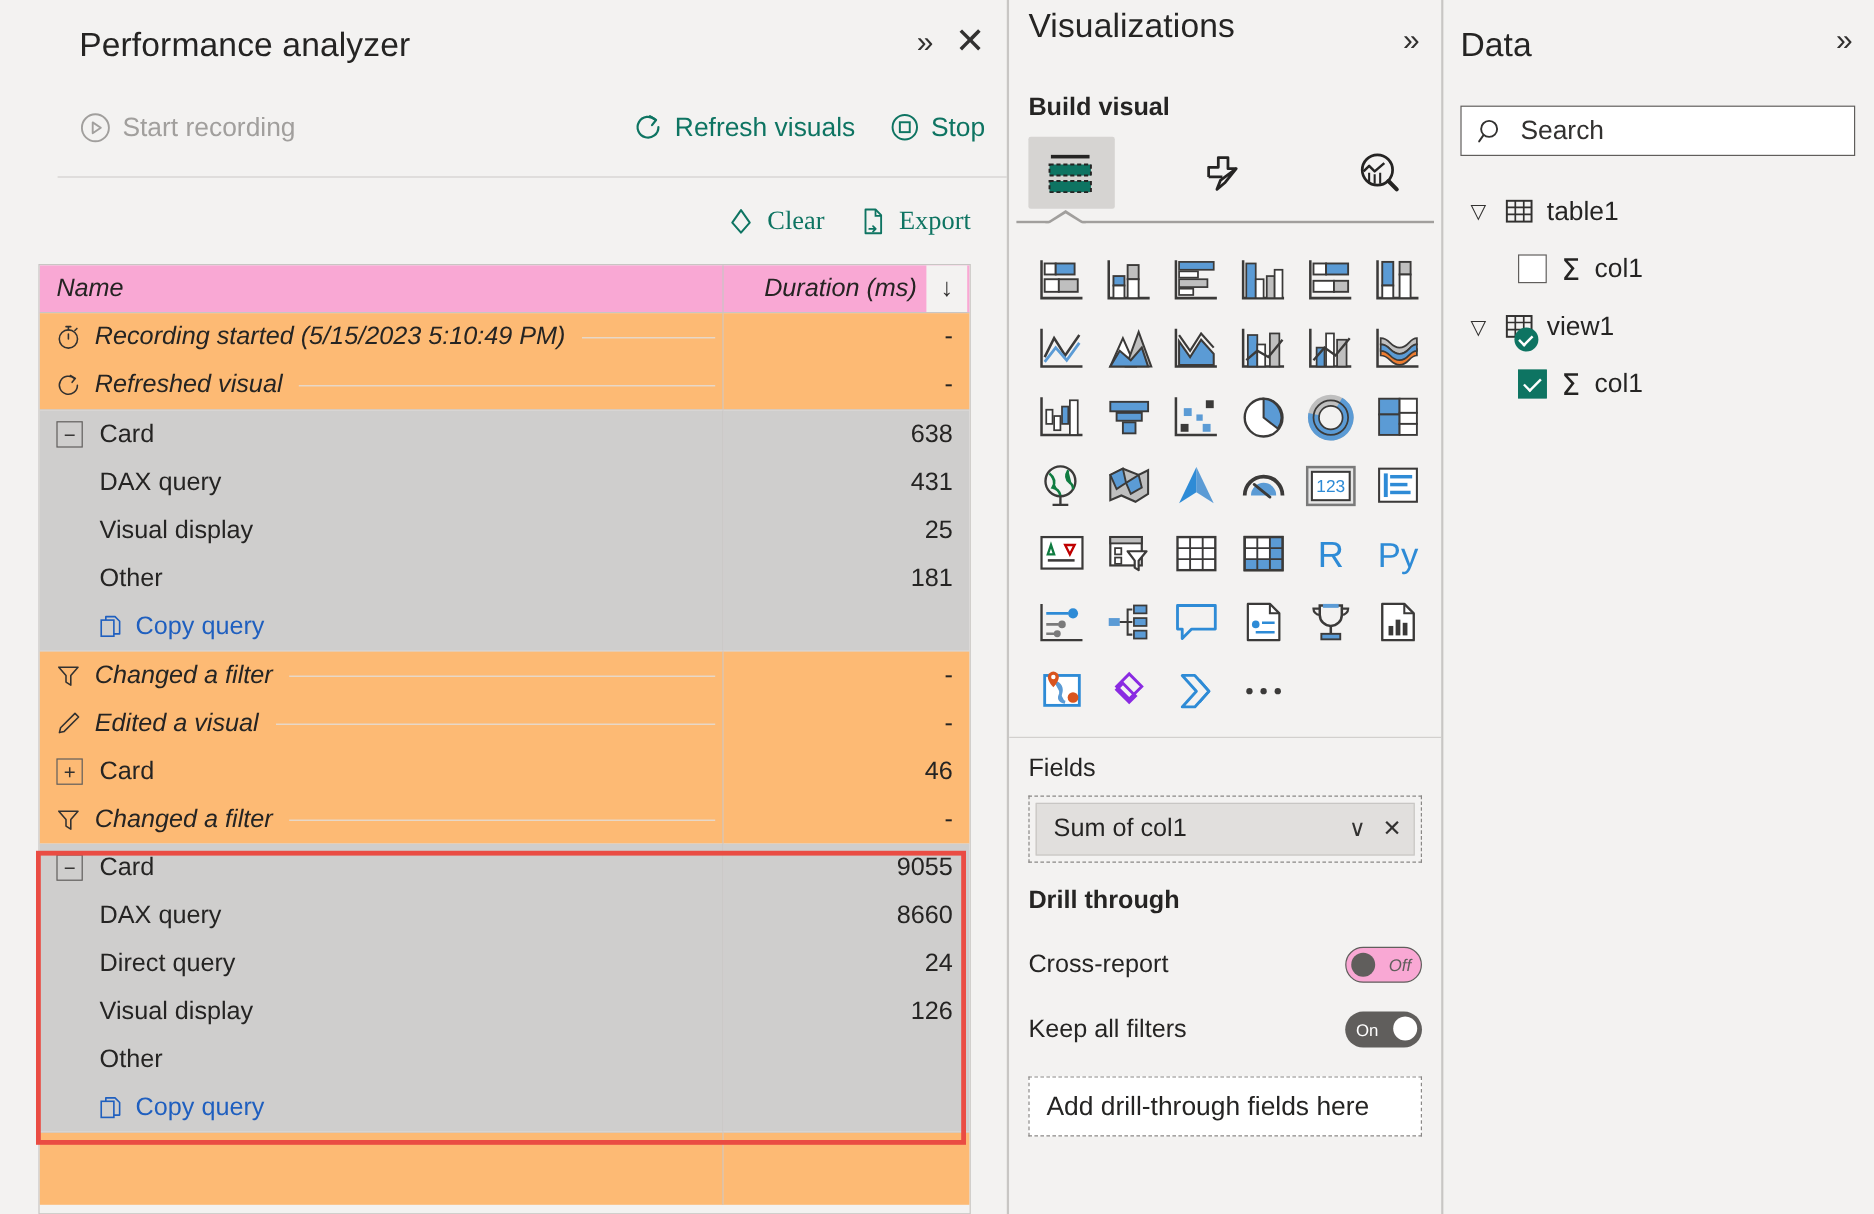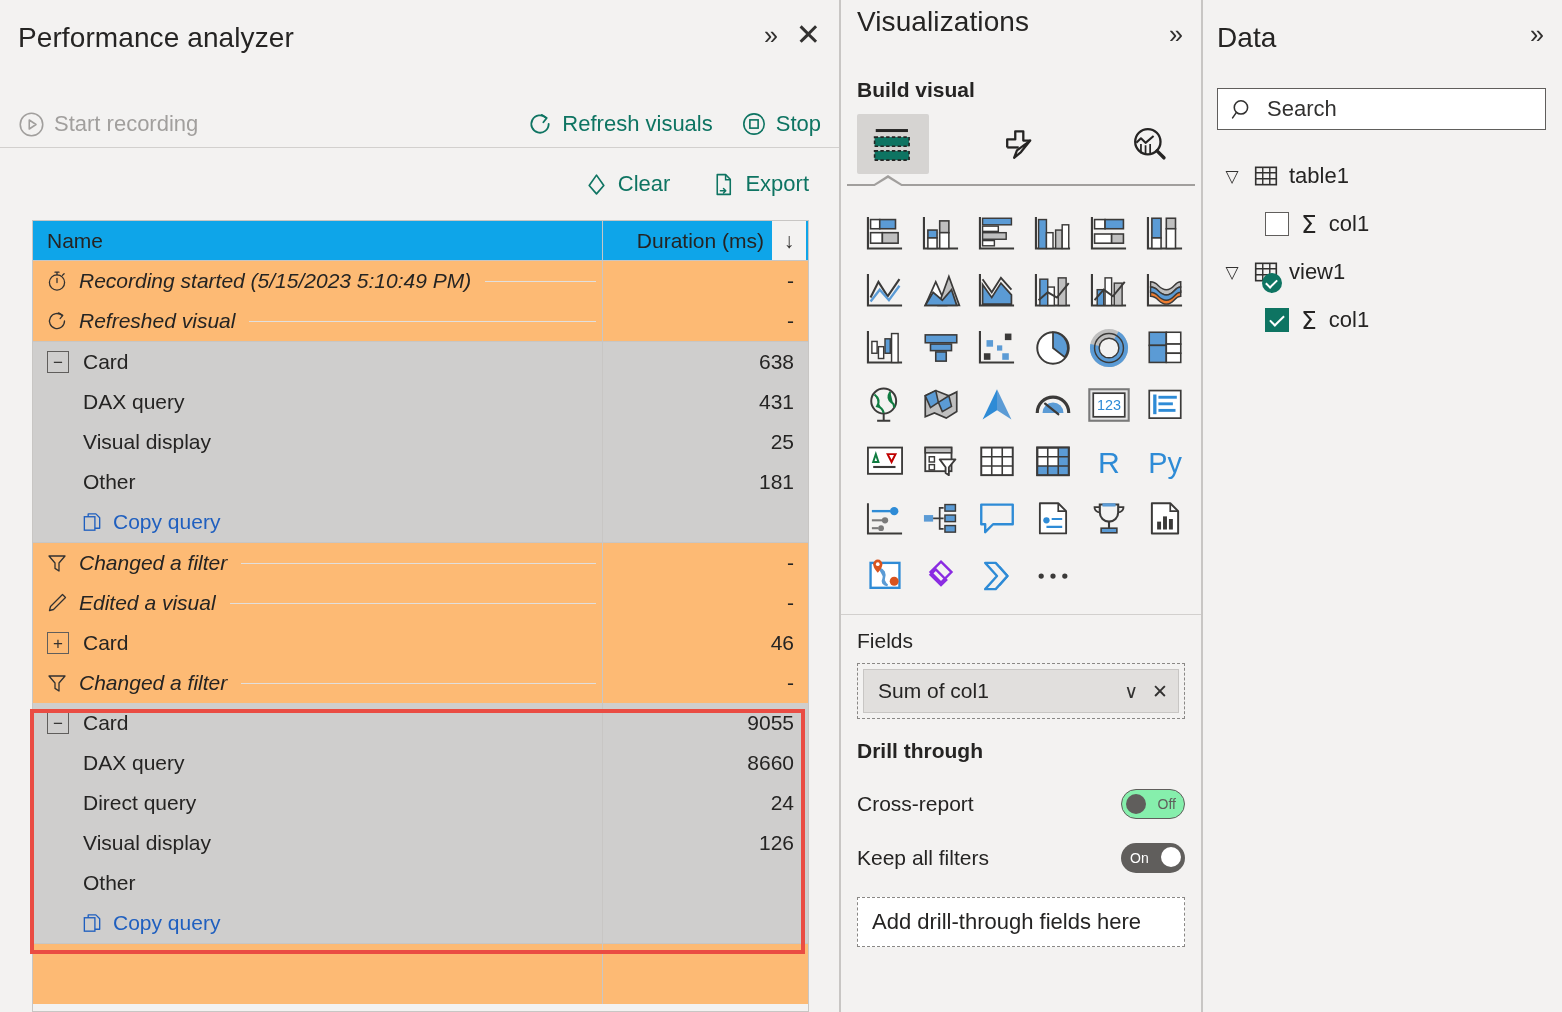--- a/index.html
+++ b/index.html
@@ -31,63 +31,65 @@
     background: #f3f2f1;
     border-right: 2px solid #c8c6c4;
     display: flex; flex-direction: column;
     position: relative;
   }
   #pa-header {
     height: 148px;
     border-bottom: 1px solid #d2d0ce;
     position: relative;
     flex: 0 0 auto;
+    margin-left: 48px;
   }
   #pa-title { position: absolute; left: 18px; top: 22px; }
   #pa-header-actions {
     position: absolute; right: 18px; top: 20px;
     display: flex; align-items: center; gap: 18px;
   }
   #pa-toolbar {
-    position: absolute; left: 0; right: 0; top: 100px;
+    position: absolute; left: 0; right: 0; top: 82px;
     height: 48px;
     display: flex; align-items: center;
     padding: 0 18px;
   }
   .tool-item {
     display: flex; align-items: center; gap: 9px;
     font-size: 22px;
   }
   #start-rec { color: #a19f9d; }
   #refresh-visuals, #stop-rec { color: #0e7462; }
   #pa-toolbar .spacer { flex: 1 1 auto; }
   #refresh-visuals { margin-right: 28px; }
 
   #pa-subtoolbar {
     height: 72px; flex: 0 0 auto;
     display: flex; align-items: center; justify-content: flex-end;
-    padding-right: 30px; gap: 41px;
+    padding-right: 30px; gap: 28px; font-family: Liberation Serif, serif;
   }
   #pa-subtoolbar .tool-item { font-size: 22px; color: #0e7462; }
 
   
   #pa-table {
     margin: 0 30px 0 32px;
     border: 1px solid #c8c6c4;
     background: #f3f2f1;
     flex: 1 1 auto;
     position: relative;
     overflow: hidden;
   }
   .thead {
     display: flex;
     height: 40px;
-    background: #0ea5e9;
+    background: #f9a8d4;
     border-bottom: 1px solid #c8c6c4;
     align-items: stretch;
+    font-style: italic;
   }
   .th-name {
     flex: 1 1 auto;
     display: flex; align-items: center;
     padding-left: 14px;
     font-size: 21px; color: #252423;
     border-right: 1px solid #c8c6c4;
   }
   .th-dur {
     width: 205px; flex: 0 0 205px;
@@ -245,22 +247,22 @@
     height: 54px;
   }
   .drill-row .dr-label { font-size: 21px; color: #252423; }
   .toggle {
     width: 64px; height: 30px; border-radius: 15px;
     display: flex; align-items: center;
     font-size: 14px;
     position: relative;
   }
   .toggle.off {
-    background: #86efac; border: 1px solid #605e5c;
-    justify-content: flex-end; padding-right: 8px; color: #605e5c;
+    background: #f9a8d4; border: 1px solid #605e5c;
+    justify-content: flex-end; padding-right: 8px; color: #605e5c; font-style: italic;
   }
   .toggle.off .knob {
     position: absolute; left: 4px; top: 4px;
     width: 20px; height: 20px; border-radius: 50%;
     background: #605e5c;
   }
   .toggle.on {
     background: #605e5c; justify-content: flex-start;
     padding-left: 9px; color: #ffffff;
   }

